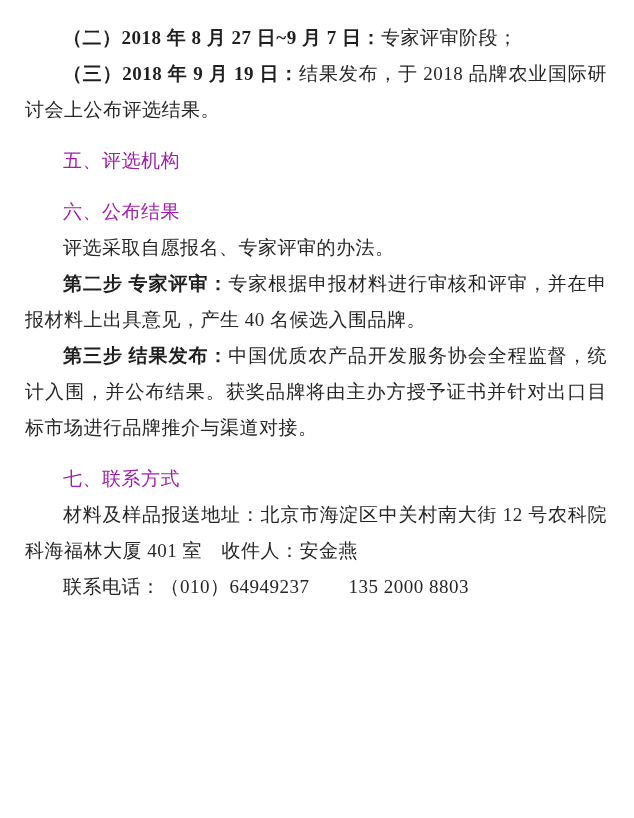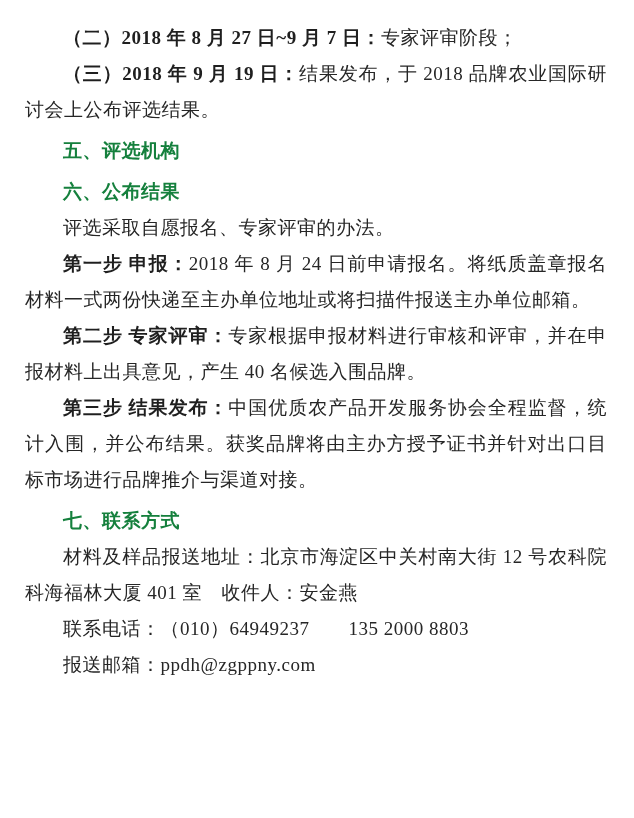--- a/index.html
+++ b/index.html
@@ -26,53 +26,51 @@
     text-align: justify;
     text-justify: inter-ideograph;
     letter-spacing: 0.5px;
     font-weight: normal;
   }
   .para .lead {
     font-weight: bold;
     color: #1f1f1f;
   }
   .heading {
-    margin: 5px 0 0 0;
+    margin: 15px 0 0 0;
     font-family: "Liberation Sans", "DejaVu Sans", sans-serif;
     font-size: 19px;
     line-height: 36px;
-    font-weight: bold;
+    font-weight: normal;
     text-indent: 2em;
-    color: #15803d;
+    color: #a21caf;
     letter-spacing: 0.5px;
   }
 </style>
 </head>
 <body>
 
 <div class="page">
 
   <p class="para"><span class="lead">（二）2018 年 8 月 27 日~9 月 7 日：</span><span>专家评审阶段；</span></p>
 
   <p class="para"><span class="lead">（三）2018 年 9 月 19 日：</span><span>结果发布，于 2018 品牌农业国际研讨会上公布评选结果。</span></p>
 
   <h2 class="heading">五、评选机构</h2>
 
 
   <h2 class="heading">六、公布结果</h2>
 
   <p class="para">评选采取自愿报名、专家评审的办法。</p>
 
-  <p class="para"><span class="lead">第一步 申报：</span><span>2018 年 8 月 24 日前申请报名。将纸质盖章报名材料一式两份快递至主办单位地址或将扫描件报送主办单位邮箱。</span></p>
 
   <p class="para"><span class="lead">第二步 专家评审：</span><span>专家根据申报材料进行审核和评审，并在申报材料上出具意见，产生 40 名候选入围品牌。</span></p>
 
   <p class="para"><span class="lead">第三步 结果发布：</span><span>中国优质农产品开发服务协会全程监督，统计入围，并公布结果。获奖品牌将由主办方授予证书并针对出口目标市场进行品牌推介与渠道对接。</span></p>
 
   <h2 class="heading">七、联系方式</h2>
 
   <p class="para">材料及样品报送地址：北京市海淀区中关村南大街 12 号农科院科海福林大厦 401 室　收件人：安金燕</p>
 
   <p class="para">联系电话：（010）64949237　　135 2000 8803</p>
 
-  <p class="para">报送邮箱：ppdh@zgppny.com</p>
 
 </div>
 
 </body></html>

